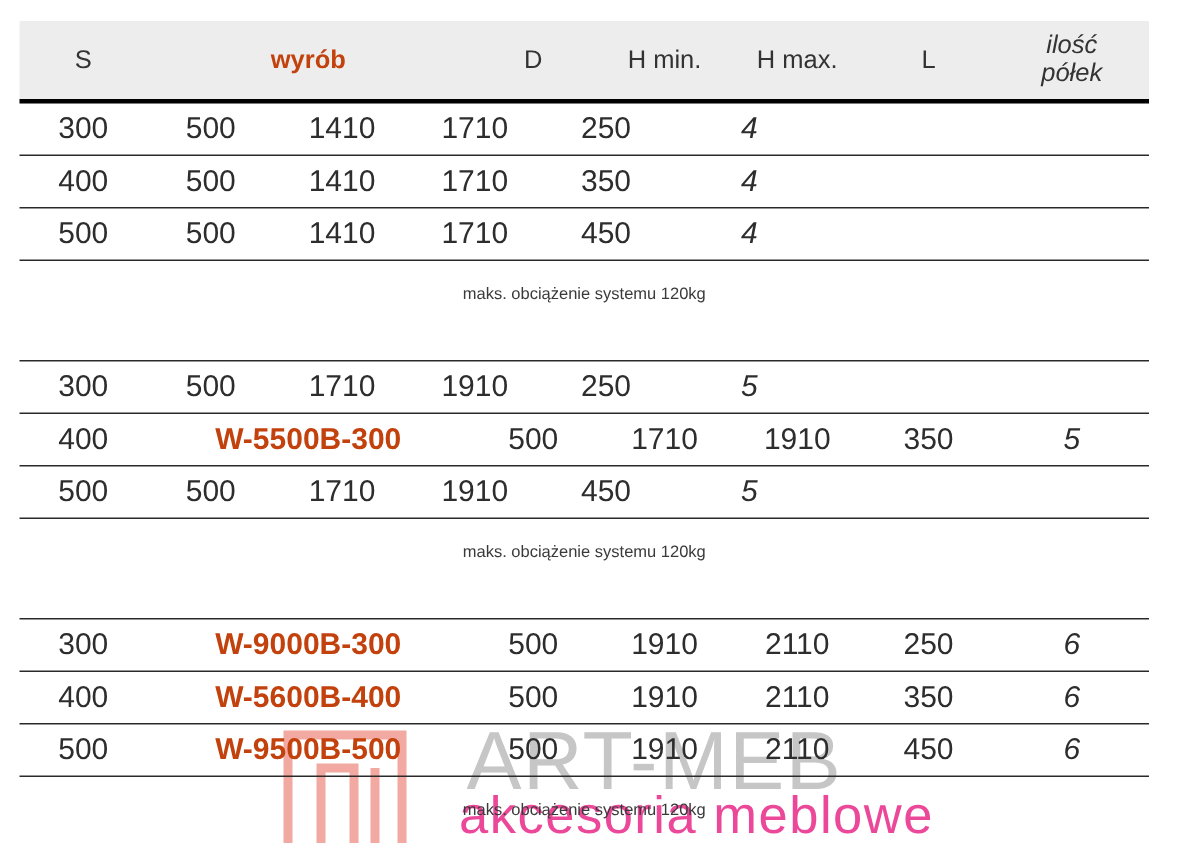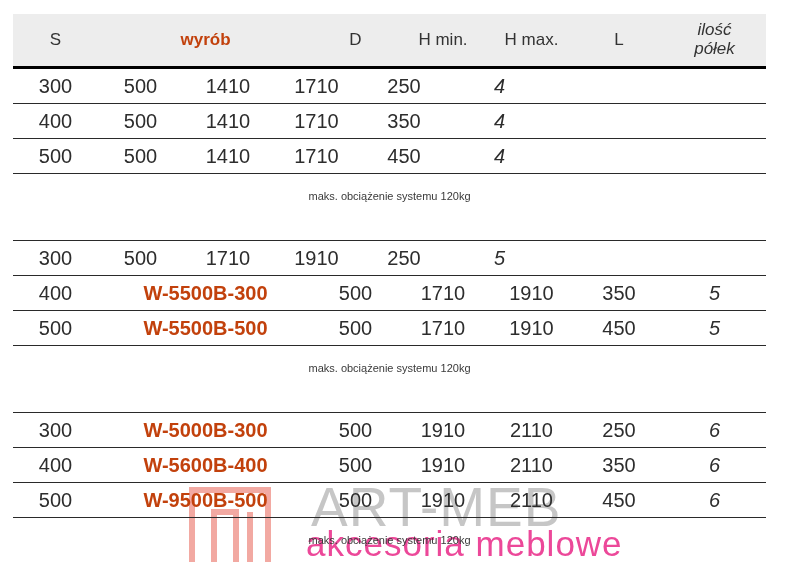--- a/index.html
+++ b/index.html
@@ -145,34 +145,33 @@
           <div class="cell c0">400</div>
           <div class="cell c1 prod">W-5500B-300</div>
           <div class="cell c2">500</div>
           <div class="cell c3">1710</div>
           <div class="cell c4">1910</div>
           <div class="cell c5">350</div>
           <div class="cell c6">5</div>
         </div>
         <div class="row">
           <div class="cell c0">500</div>
-          <div class="cell c1 prod">W-5500B-500</div>
           <div class="cell c2">500</div>
           <div class="cell c3">1710</div>
           <div class="cell c4">1910</div>
           <div class="cell c5">450</div>
           <div class="cell c6">5</div>
         </div>
       </div>
       <div class="note">maks. obciążenie systemu 120kg</div>
 
       <div class="grp">
         <div class="row">
           <div class="cell c0">300</div>
-          <div class="cell c1 prod">W-5000B-300</div>
+          <div class="cell c1 prod">W-9000B-300</div>
           <div class="cell c2">500</div>
           <div class="cell c3">1910</div>
           <div class="cell c4">2110</div>
           <div class="cell c5">250</div>
           <div class="cell c6">6</div>
         </div>
         <div class="row">
           <div class="cell c0">400</div>
           <div class="cell c1 prod">W-5600B-400</div>
           <div class="cell c2">500</div>

